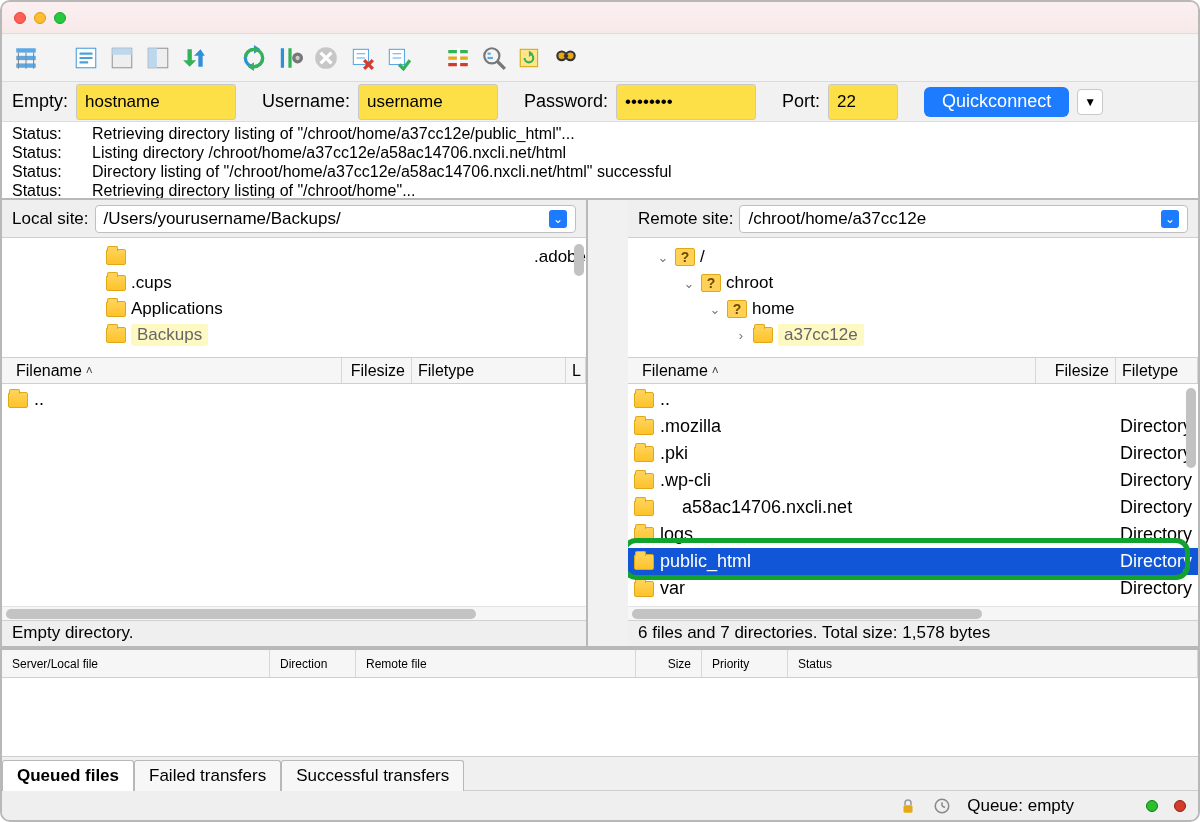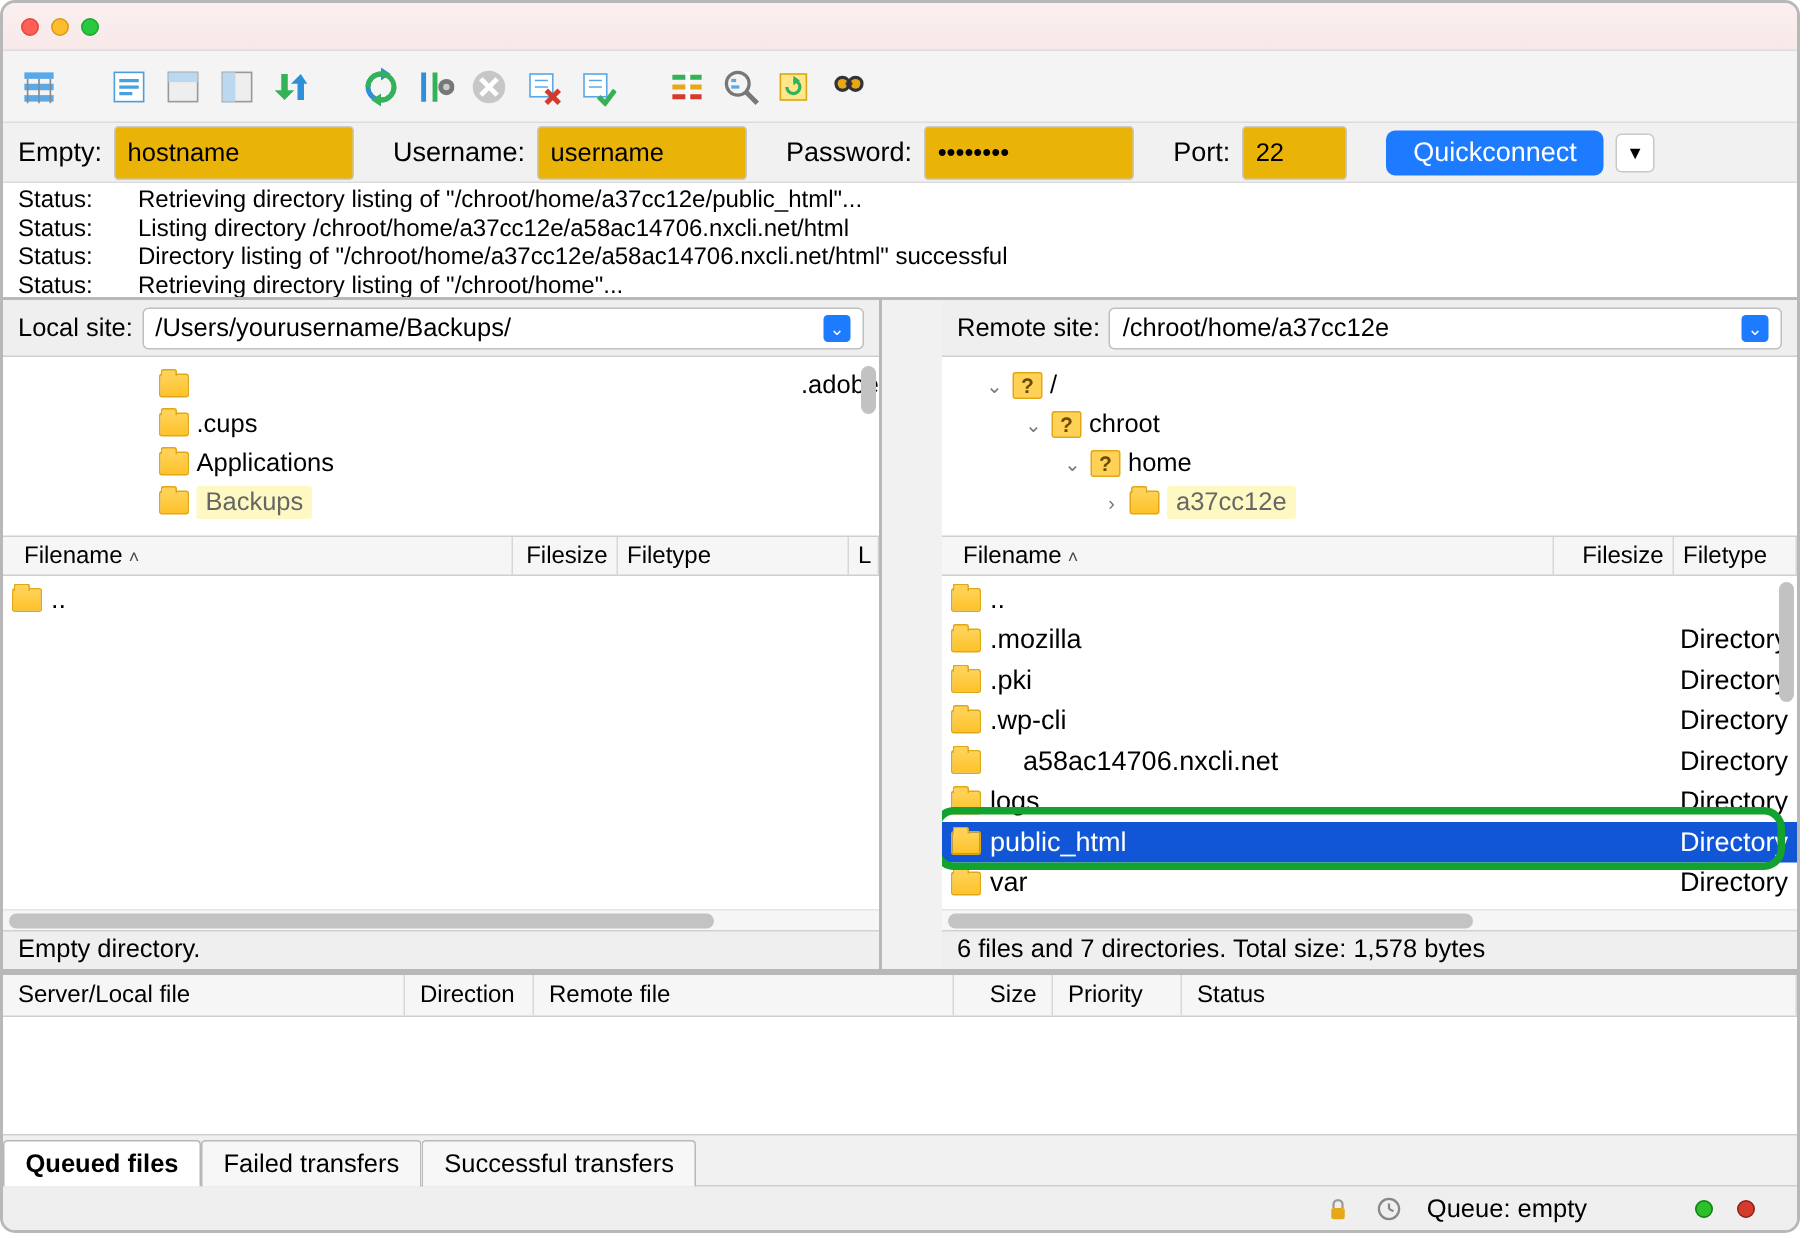--- a/index.html
+++ b/index.html
@@ -9,21 +9,21 @@
 .tl-dot { width: 12px; height: 12px; border-radius: 50%; }
 .tl-close { background:#ff5f57; border:1px solid #e04639;}
 .tl-min { background:#febc2e; border:1px solid #d89b0e;}
 .tl-max { background:#28c840; border:1px solid #19a42d;}
 .toolbar { height:48px; background:#f4f4f4; border-bottom:1px solid #dcdcdc; display:flex; align-items:center; padding:0 8px; gap:4px;}
 .toolbar .gap { width:20px; }
 .tb-icon { width:32px; height:32px; display:flex; align-items:center; justify-content:center; border-radius:3px;}
 .tb-icon svg { width:26px; height:26px; }
 .quickconnect-bar { height:40px; background:#f1f1f1; border-bottom:1px solid #dcdcdc; display:flex; align-items:center; padding:0 10px; gap:8px;}
 .qc-label { font-size:18px; }
-.qc-input { height:36px; border:1px solid #c8c8c8; border-radius:3px; padding:0 8px; font-size:17px; background:#eab308;}
+.qc-input { height:36px; border:1px solid #c8c8c8; border-radius:3px; padding:0 8px; font-size:17px; background:#fde047;}
 .qc-btn { background:#1d7bff; color:#fff; border:none; border-radius:6px; font-size:18px; padding:4px 18px; height:30px;}
 .qc-drop { width:26px; height:26px; border:1px solid #c8c8c8; border-radius:4px; background:#fff; display:flex;align-items:center;justify-content:center;}
 .log { height:78px; background:#fff; border-bottom:2px solid #b8b8b8; padding:2px 10px; font-size:16px; overflow:hidden; line-height:19px;}
 .log-row { display:flex; gap:20px;}
 .log-label { width:60px;}
 .splitpanes { display:flex; height:448px; border-bottom:2px solid #b8b8b8;}
 .pane { display:flex; flex-direction:column; }
 .pane.left { width:598px; border-right:2px solid #b8b8b8;}
 .pane.right { flex:1;padding-left:40px; }
 .site-bar { height:38px; background:#efefef; border-bottom:1px solid #cfcfcf; display:flex; align-items:center; padding:0 10px; gap:6px;}
@@ -42,27 +42,27 @@
 .filelist { flex:1; background:#fff; overflow:hidden; position:relative; padding-top:2px;}
 .filerow { display:flex; align-items:center; height:27px; font-size:18px; padding-left:6px; gap:6px;}
 .filerow .fname { flex:1; display:flex;align-items:center; gap:6px; overflow:hidden;}
 .filerow .fsize { width:70px; text-align:right; padding-right:6px;}
 .filerow .ftype { width:82px; padding-left:4px;}
 .filerow.sel { background:#1156d6; color:#fff;}
 .highlight-box { position:absolute; border:5px solid #13a22f; border-radius:14px; pointer-events:none;}
 .scroll-horiz { height:14px; background:#f6f6f6; position:relative; border-top:1px solid #e4e4e4;}
 .scroll-thumb { position:absolute; top:2px; height:10px; background:#c3c3c3; border-radius:5px;}
 .status-strip { height:26px; background:#efefef; border-top:1px solid #d1d1d1; padding:2px 10px; font-size:17px;}
-.queue-hdr { height:30px; background:#f6f6f6; border-bottom:1px solid #cfcfcf; border-top:2px solid #b8b8b8; display:flex; align-items:center; font-size:16px;}
+.queue-hdr { height:30px; background:#f6f6f6; border-bottom:1px solid #cfcfcf; border-top:2px solid #b8b8b8; display:flex; align-items:center; font-size:12px;}
 .queue-hdr .col { border-right:1px solid #d7d7d7; padding:0 10px; height:100%; display:flex;align-items:center;}
 .queue-body { flex:1; background:#fff;}
 .tabs { height:34px; background:#f0f0f0; display:flex; align-items:flex-end; border-top:1px solid #cfcfcf;}
 .tab { padding:5px 14px; border:1px solid #b8b8b8; border-bottom:none; background:#f7f7f7; font-size:17px; border-radius:3px 3px 0 0; margin-right:0px; position:relative; top:1px;}
 .tab.active { background:#fff; font-weight:bold; z-index:2;}
-.bottom-status { height:30px; background:#efefef; border-top:1px solid #cfcfcf; display:flex; align-items:center; justify-content:flex-end; gap:16px; padding:0 28px; font-size:17px;}
+.bottom-status { height:30px; background:#efefef; border-top:1px solid #cfcfcf; display:flex; align-items:center; justify-content:flex-end; gap:16px; padding:0 12px; font-size:17px;}
 .led { width:12px;height:12px;border-radius:50%;}
 .led.green{background:#2bbf2b;border:1px solid #0d7d0d;}
 .led.red{background:#d43b2b;border:1px solid #8e1f13;}
 .lock-ic, .clock-ic { width:18px;height:18px;}
 .sort-arrow { font-size:12px; margin-left:4px; color:#444;}
 </style>
 </head>
 <body>
 
 <div class="window">

